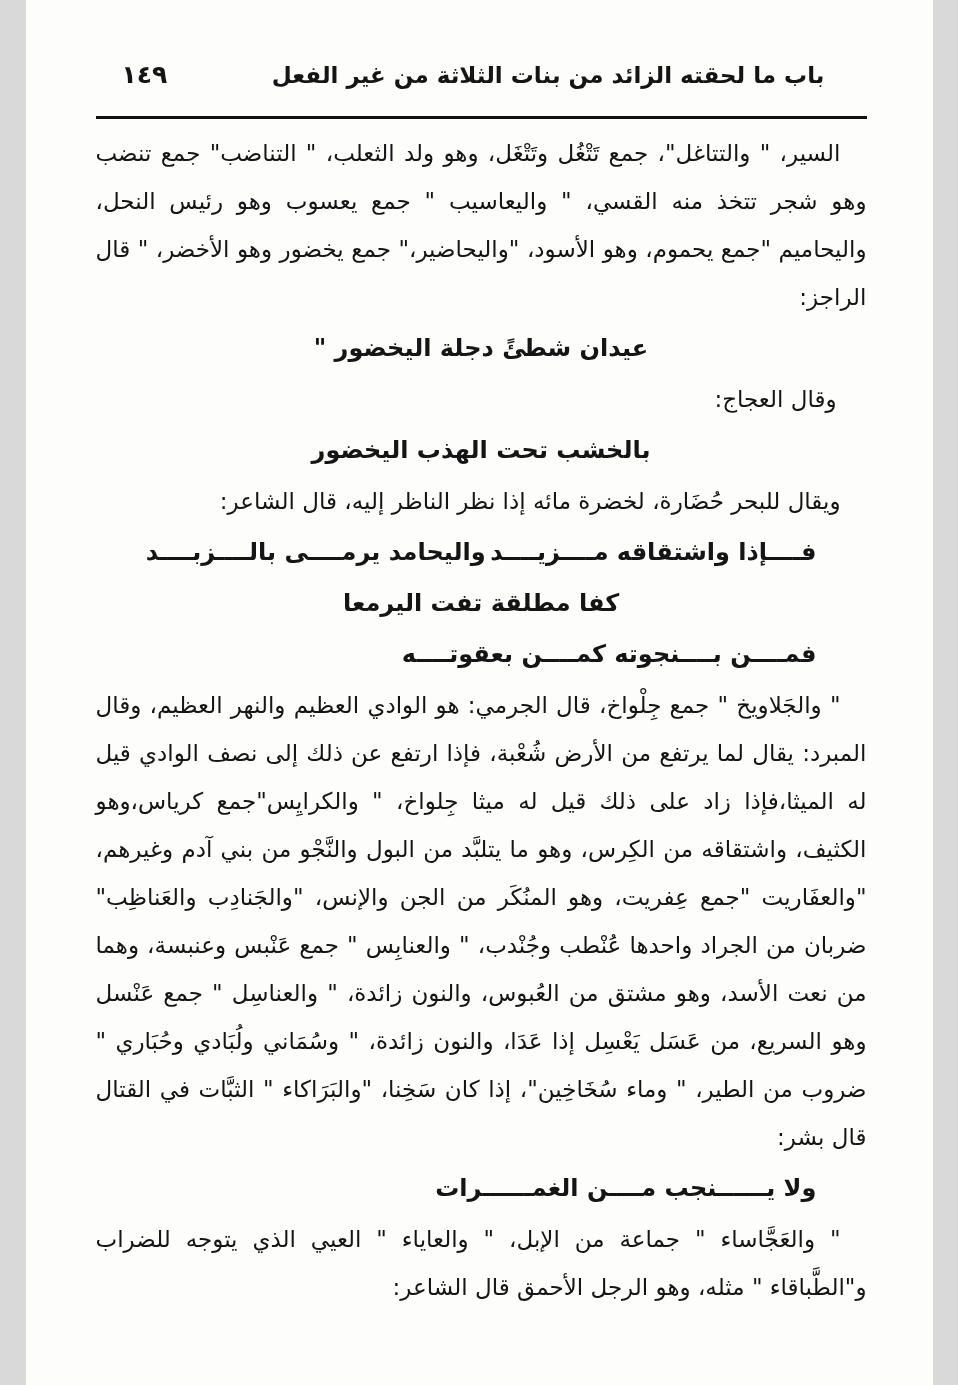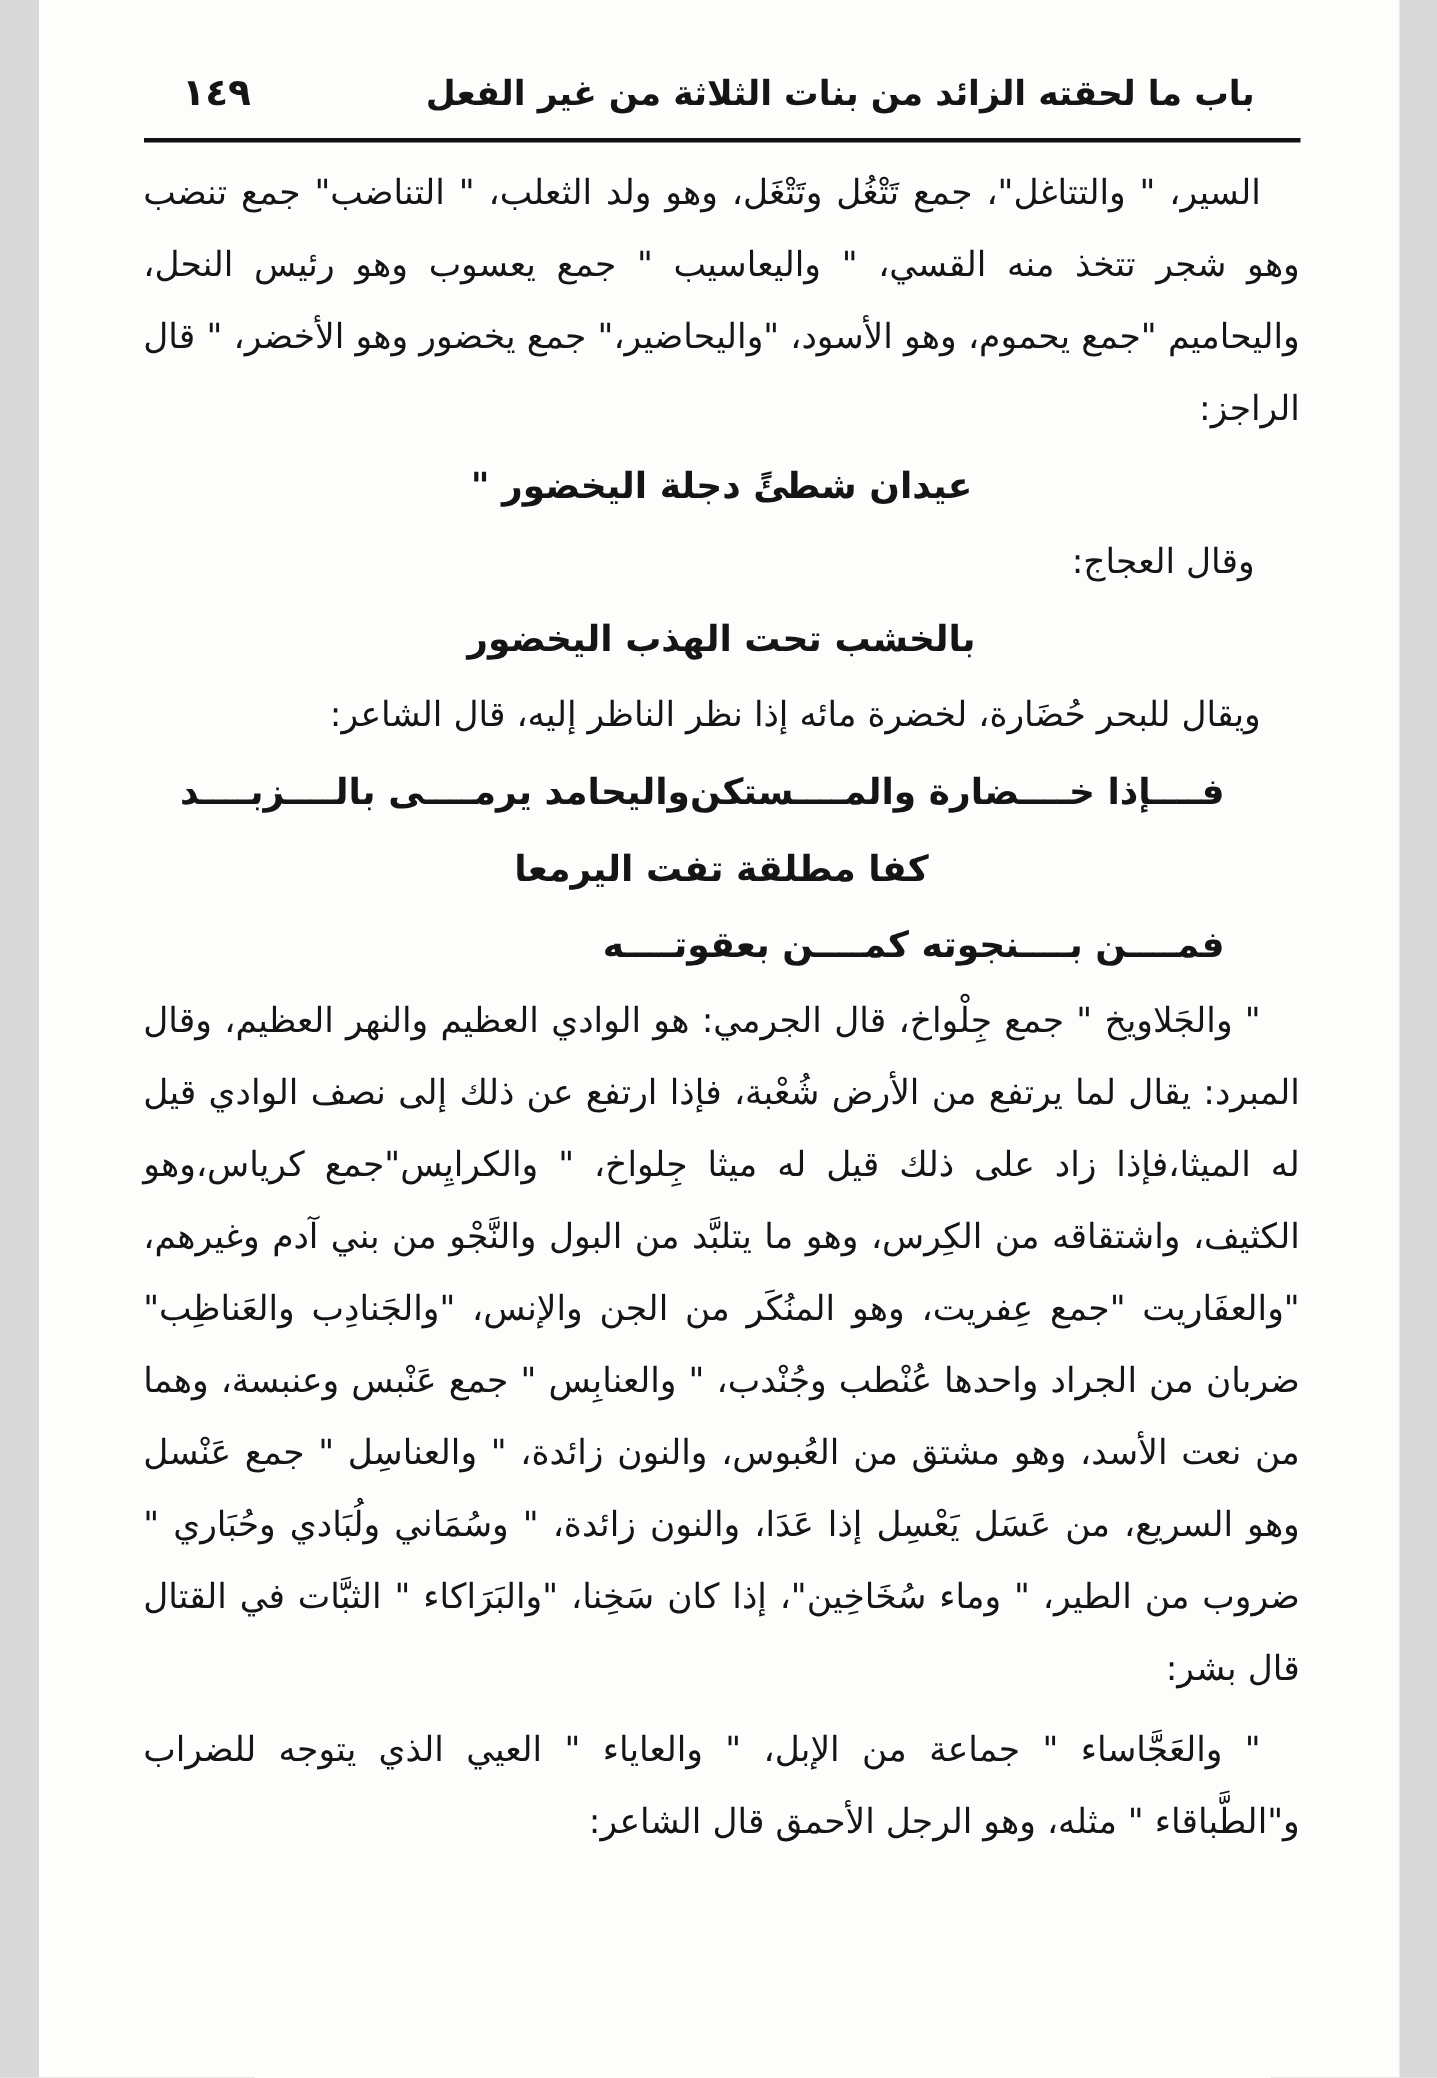--- a/index.html
+++ b/index.html
@@ -21,21 +21,21 @@
     padding: 0 26px;
   }
   .page-number {
     font-size: 25px;
     font-weight: bold;
     letter-spacing: 1px;
   }
   .chapter-title {
     font-size: 23px;
     font-weight: bold;
-    margin: 4px;
+    margin: 16px;
     direction: rtl;
     text-align: center;
   }
   .header-rule {
     border-bottom: 3px solid #111;
     margin: 12px 0 10px 0;
   }
   .page-body {
     direction: rtl;
     font-size: 23px;
@@ -86,33 +86,34 @@
 
     <div class="verse">عيدان شطئً دجلة اليخضور "</div>
 
     <p class="speaker-line">وقال العجاج:</p>
 
     <div class="verse">بالخشب تحت الهذب اليخضور</div>
 
     <p class="para">ويقال للبحر حُضَارة، لخضرة مائه إذا نظر الناظر إليه، قال الشاعر:</p>
 
     <div class="verse-pair">
-      <span class="hemistich">فــــإذا خــــضارة والمــــستكن</span>
+      <span class="hemistich">فــــإذا واشتقاقه مــــزيــــد</span>
       <span class="hemistich">واليحامد يرمــــى بالــــزبــــد</span>
     </div>
 
 
     <div class="verse">كفا مطلقة تفت اليرمعا</div>
 
 
     <div class="verse-pair">
       <span class="hemistich">فمــــن بــــنجوته كمــــن بعقوتــــه</span>
     </div>
 
     <p class="para">" والجَلاويخ " جمع جِلْواخ، قال الجرمي: هو الوادي العظيم والنهر العظيم، وقال المبرد: يقال لما يرتفع من الأرض شُعْبة، فإذا ارتفع عن ذلك إلى نصف الوادي قيل له الميثا،فإذا زاد على ذلك قيل له ميثا جِلواخ، " والكرايِس"جمع كرياس،وهو الكثيف، واشتقاقه من الكِرس، وهو ما يتلبَّد من البول والنَّجْو من بني آدم وغيرهم، "والعفَاريت "جمع عِفريت، وهو المنُكَر من الجن والإنس، "والجَنادِب والعَناظِب" ضربان من الجراد واحدها عُنْطب وجُنْدب، " والعنابِس " جمع عَنْبس وعنبسة، وهما من نعت الأسد، وهو مشتق من العُبوس، والنون زائدة، " والعناسِل " جمع عَنْسل وهو السريع، من عَسَل يَعْسِل إذا عَدَا، والنون زائدة، " وسُمَاني ولُبَادي وحُبَاري " ضروب من الطير، " وماء سُخَاخِين"، إذا كان سَخِنا، "والبَرَاكاء " الثبَّات في القتال قال بشر:</p>
 
     <div class="verse-pair">
+      <span class="hemistich">ولا يــــــنجب مــــن الغمــــــرات</span>
     </div>
 
     <p class="para">" والعَجَّاساء " جماعة من الإبل، " والعاياء " العيي الذي يتوجه للضراب و"الطَّباقاء " مثله، وهو الرجل الأحمق قال الشاعر:</p>
 
   </main>
 </div>
 
 </body></html>

